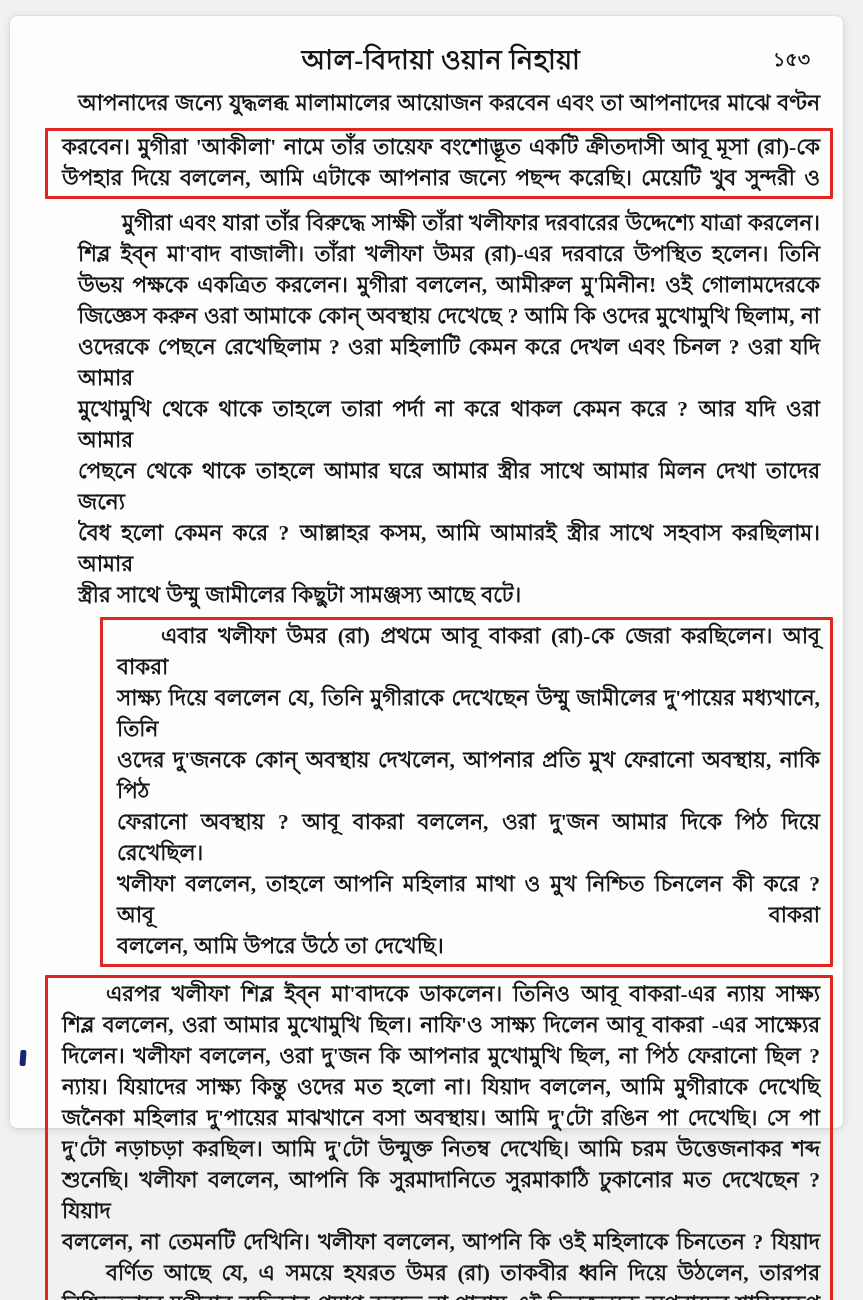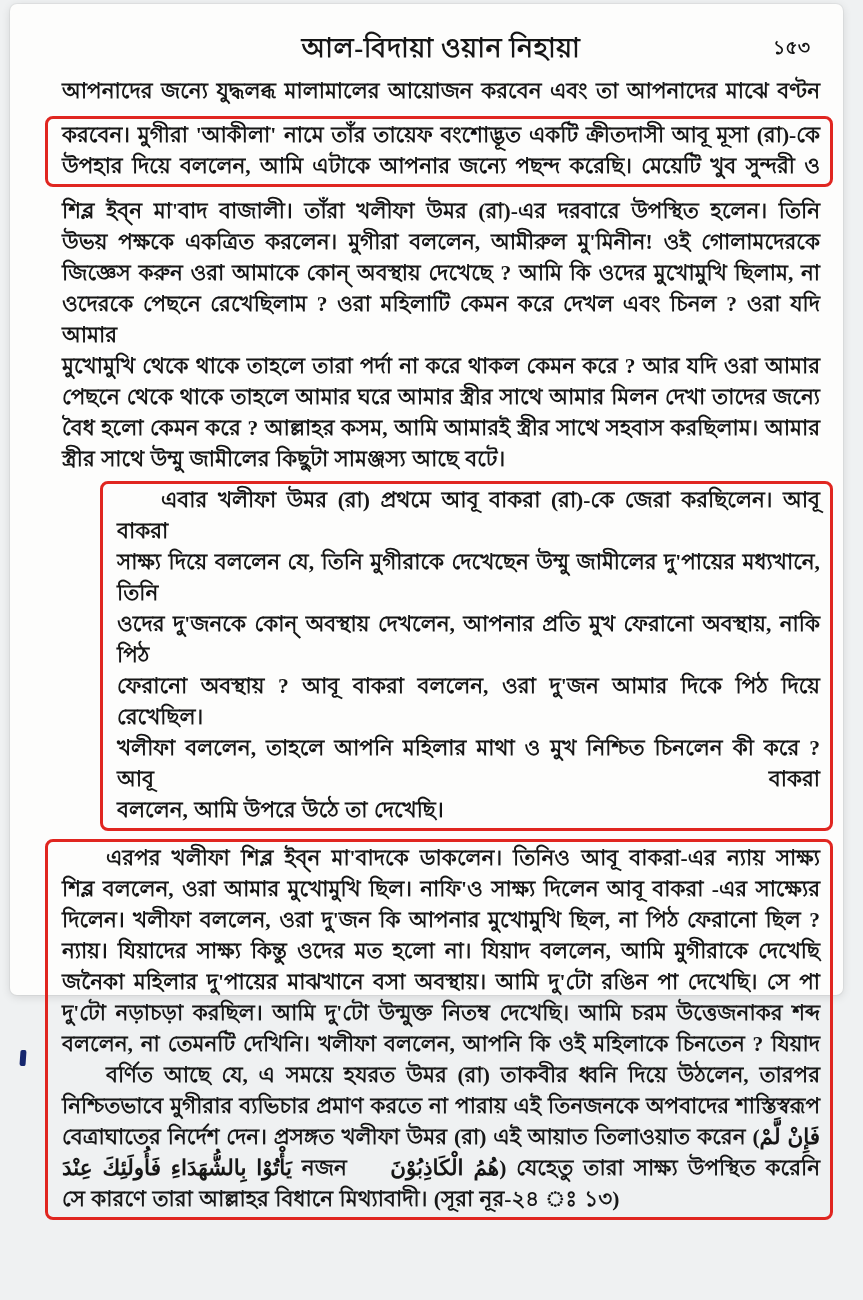--- a/index.html
+++ b/index.html
@@ -7,23 +7,23 @@
     padding: 0;
     width: 863px;
     height: 1300px;
     overflow: hidden;
     background: #eff1f2;
     font-family: "Liberation Serif", "DejaVu Serif", serif;
   }
   .page {
     position: absolute;
     left: 10px;
-    top: 4px;
+    top: 16px;
     width: 833px;
-    height: 991px;
+    height: 1112px;
     background: #fdfdfc;
     border-radius: 7px;
     box-shadow: 0 0 0 1px rgba(0,0,0,0.04), 0 2px 10px rgba(0,0,0,0.12);
     color: #161616;
     box-sizing: border-box;
     padding: 0 23px 0 52px;
   }
   .header {
     position: relative;
     padding-top: 26px;
@@ -38,28 +38,28 @@
   }
   .page-num {
     position: absolute;
     right: 10px;
     top: 26px;
     font-size: 19px;
     line-height: 36px;
     font-weight: 700;
   }
   .page-body { margin-top: 6px; }
-  .block { margin-top: 9px; }
+  .block { margin-top: 9px; margin-left: 16px; }
   .page-body > .block:first-child { margin-top: 10px; }
   .block.boxed {
     border: 3px solid #e02620;
     margin-left: -17px;
     margin-right: -13px;
     padding: 1px 10px 2px 14px;
-    border-radius: 8px;
+    border-radius: 1px;
   }
   .block.boxed.gap-sm { margin-top: 6px; }
   .block.boxed.gap-md { margin-top: 8px; }
   .para { margin: 0; }
   .line {
     font-size: 21.5px;
     line-height: 31px;
     font-weight: 600;
     text-align: justify;
     text-align-last: justify;
@@ -93,20 +93,21 @@
         </div>
       </div>
       <div class="block boxed" style="border-color: rgb(224, 38, 32);">
         <div class="para">
           <div class="line">করবেন। মুগীরা 'আকীলা' নামে তাঁর তায়েফ বংশোদ্ভূত একটি ক্রীতদাসী আবূ মূসা (রা)-কে</div>
           <div class="line">উপহার দিয়ে বললেন, আমি এটাকে আপনার জন্যে পছন্দ করেছি। মেয়েটি খুব সুন্দরী ও</div>
         </div>
       </div>
       <div class="block">
         <div class="para">
+          <div class="line indent">মুগীরা এবং যারা তাঁর বিরুদ্ধে সাক্ষী তাঁরা খলীফার দরবারের উদ্দেশ্যে যাত্রা করলেন।</div>
           <div class="line">শিব্ল ইব্ন মা'বাদ বাজালী। তাঁরা খলীফা উমর (রা)-এর দরবারে উপস্থিত হলেন। তিনি</div>
           <div class="line">উভয় পক্ষকে একত্রিত করলেন। মুগীরা বললেন, আমীরুল মু'মিনীন! ওই গোলামদেরকে</div>
           <div class="line">জিজ্ঞেস করুন ওরা আমাকে কোন্ অবস্থায় দেখেছে ? আমি কি ওদের মুখোমুখি ছিলাম, না</div>
           <div class="line">ওদেরকে পেছনে রেখেছিলাম ? ওরা মহিলাটি কেমন করে দেখল এবং চিনল ? ওরা যদি আমার</div>
           <div class="line">মুখোমুখি থেকে থাকে তাহলে তারা পর্দা না করে থাকল কেমন করে ? আর যদি ওরা আমার</div>
           <div class="line">পেছনে থেকে থাকে তাহলে আমার ঘরে আমার স্ত্রীর সাথে আমার মিলন দেখা তাদের জন্যে</div>
           <div class="line">বৈধ হলো কেমন করে ? আল্লাহর কসম, আমি আমারই স্ত্রীর সাথে সহবাস করছিলাম। আমার</div>
           <div class="line end">স্ত্রীর  সাথে উম্মু জামীলের কিছুটা সামঞ্জস্য আছে বটে।</div>
         </div>
       </div>
@@ -121,20 +122,21 @@
         </div>
       </div>
       <div class="block boxed gap-md" style="border-color: rgb(224, 38, 32);">
         <div class="para">
           <div class="line indent">এরপর খলীফা শিব্ল ইব্ন মা'বাদকে ডাকলেন। তিনিও আবূ বাকরা-এর ন্যায় সাক্ষ্য</div>
           <div class="line">শিব্ল বললেন, ওরা আমার মুখোমুখি ছিল। নাফি'ও সাক্ষ্য দিলেন আবূ বাকরা -এর সাক্ষ্যের</div>
           <div class="line">দিলেন। খলীফা বললেন, ওরা দু'জন কি আপনার মুখোমুখি ছিল, না পিঠ ফেরানো ছিল ?</div>
           <div class="line">ন্যায়। যিয়াদের সাক্ষ্য কিন্তু ওদের মত হলো না। যিয়াদ বললেন, আমি মুগীরাকে দেখেছি</div>
           <div class="line">জনৈকা মহিলার দু'পায়ের মাঝখানে বসা অবস্থায়। আমি দু'টো রঙিন পা দেখেছি। সে পা</div>
           <div class="line">দু'টো নড়াচড়া করছিল। আমি দু'টো উন্মুক্ত নিতম্ব দেখেছি। আমি চরম উত্তেজনাকর শব্দ</div>
+          <div class="line">শুনেছি। খলীফা বললেন, আপনি কি সুরমাদানিতে সুরমাকাঠি ঢুকানোর মত দেখেছেন ? যিয়াদ</div>
           <div class="line">বললেন, না তেমনটি দেখিনি। খলীফা বললেন, আপনি কি ওই মহিলাকে চিনতেন ? যিয়াদ</div>
         </div>
         <div class="para">
           <div class="line indent">বর্ণিত আছে যে, এ সময়ে হযরত উমর (রা) তাকবীর ধ্বনি দিয়ে উঠলেন, তারপর</div>
           <div class="line">নিশ্চিতভাবে মুগীরার ব্যভিচার প্রমাণ করতে না পারায় এই তিনজনকে অপবাদের শাস্তিস্বরূপ</div>
           <div class="line">বেত্রাঘাতের নির্দেশ দেন। প্রসঙ্গত খলীফা উমর (রা) এই আয়াত তিলাওয়াত করেন (فَإِنْ لَّمْ</div>
           <div class="line">يَأْتُوْا بِالشُّهَدَاءِ فَأُولَئِكَ عِنْدَ নজনকِ هُمُ الْكَاذِبُوْنَ) যেহেতু তারা সাক্ষ্য উপস্থিত করেনি</div>
           <div class="line end">সে কারণে তারা আল্লাহর বিধানে মিথ্যাবাদী। (সূরা নূর-২৪ ঃ ১৩)</div>
         </div>
       </div>

